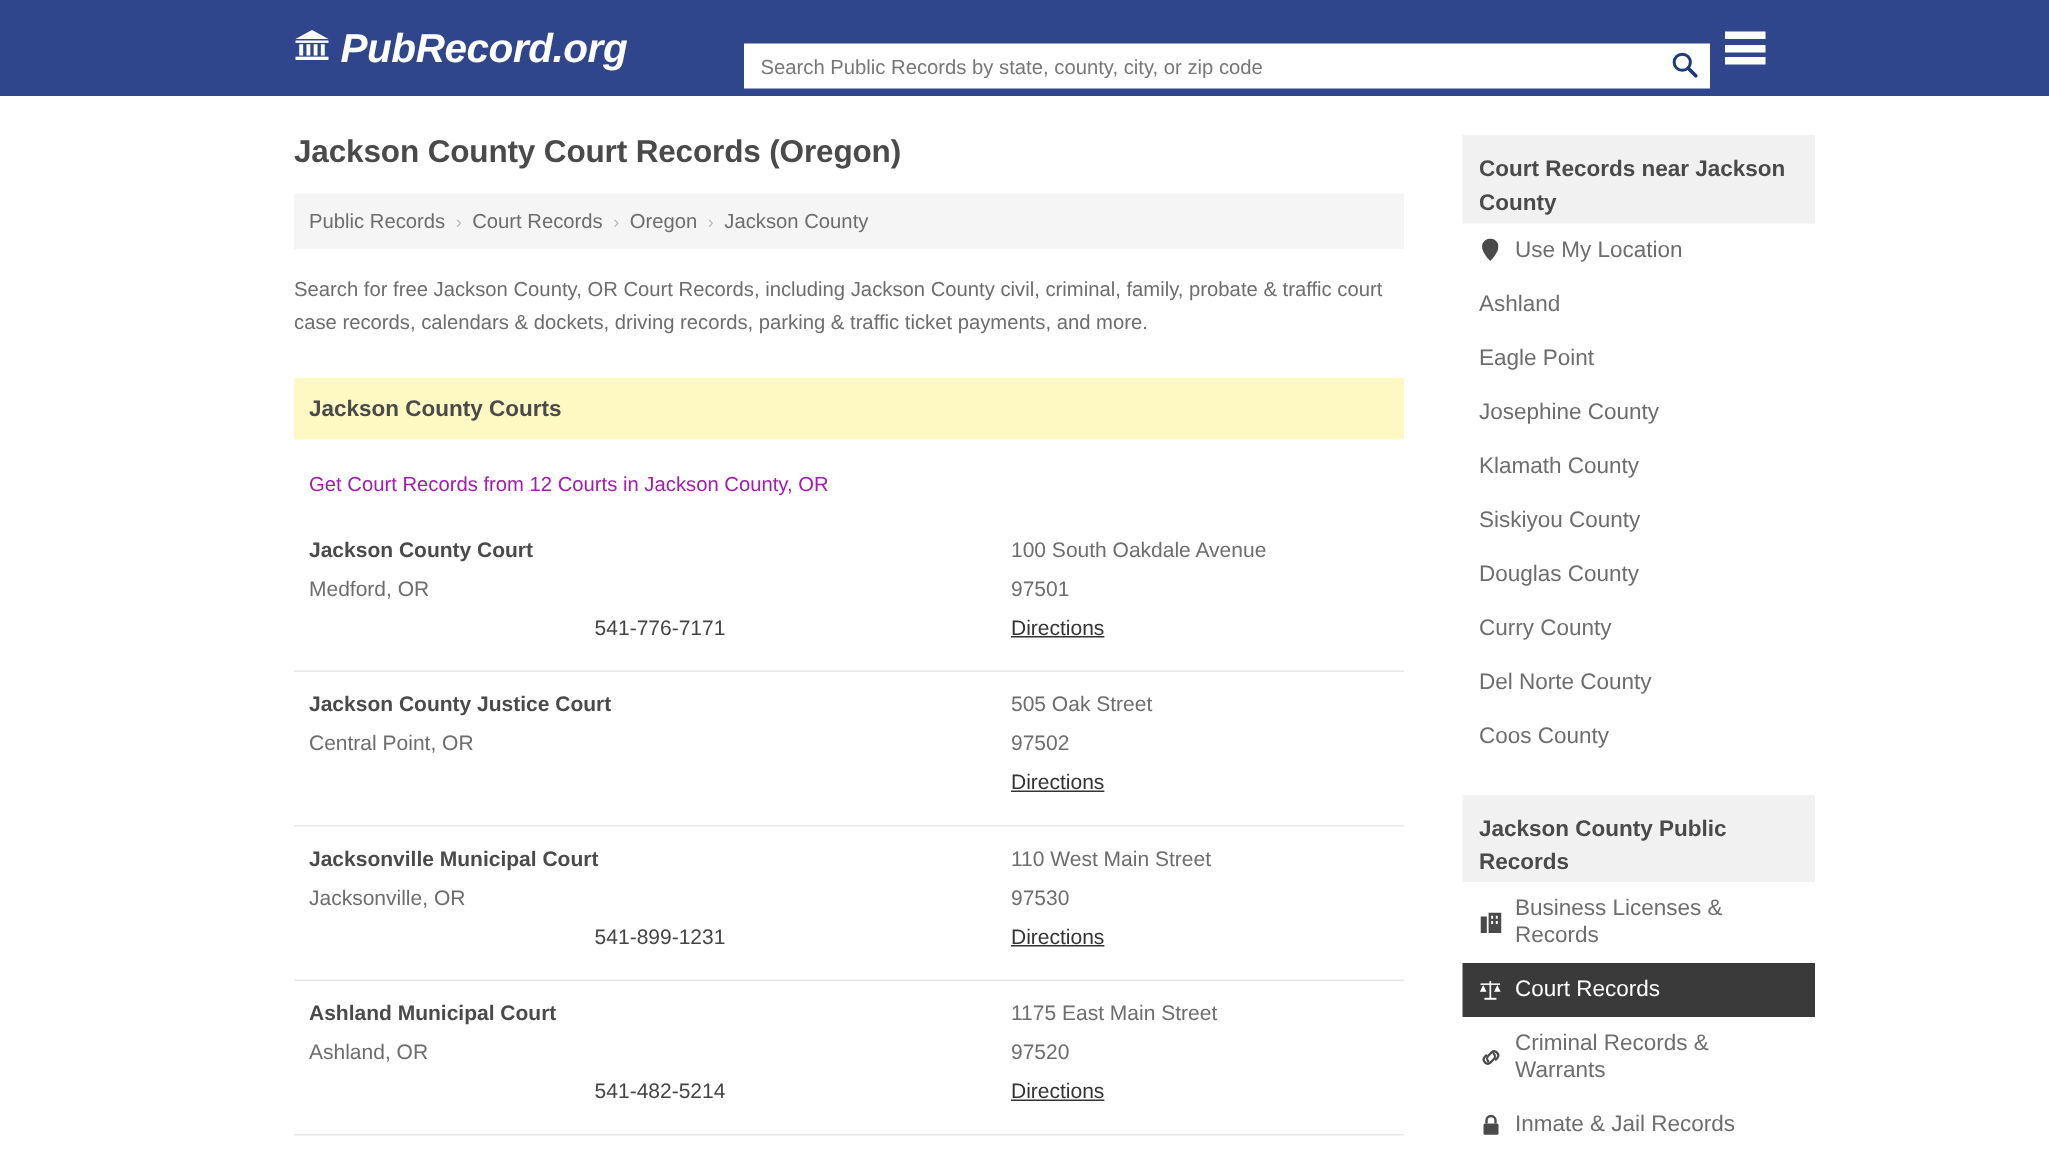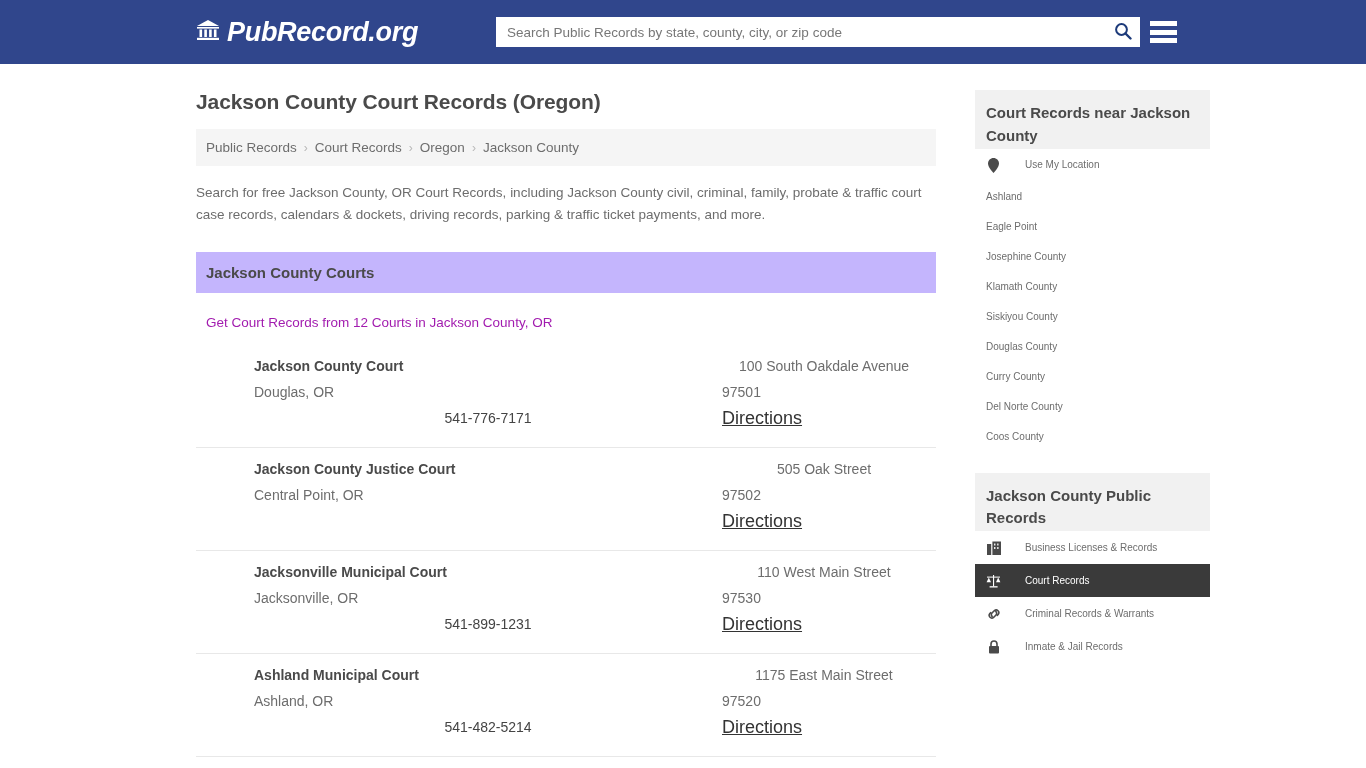--- a/index.html
+++ b/index.html
@@ -34,21 +34,21 @@
     color: #ffffff;
     font-size: 27px;
     font-weight: bold;
     letter-spacing: -0.3px;
     line-height: 1;
     white-space: nowrap;
   }
   .search-wrap {
     position: absolute;
     left: 496px;
-    top: 17px;
+    top: 29px;
     width: 644px;
     height: 30px;
     background: #ffffff;
     display: flex;
     align-items: center;
   }
   .search-input {
     flex: 1;
     height: 100%;
     border: none;
@@ -140,21 +140,21 @@
   .intro {
     font-size: 13.5px;
     line-height: 1.62;
     color: #6d6d6d;
     margin-top: 16px;
     padding-right: 4px;
   }
 
   
   .section-bar {
-    background: #c4b5fd;
+    background: #fef9c3;
     padding: 12px 10px;
     margin-top: 26px;
     font-size: 15px;
     font-weight: bold;
     color: #4a4a4a;
   }
   .section-note {
     font-size: 13.5px;
     color: #a21caf;
     margin-top: 22px;
@@ -163,21 +163,21 @@
   }
 
   
   .court-list { margin-top: 15px; }
   .court-row {
     display: flex;
     padding: 8px 10px 16px 10px;
     border-bottom: 1px solid #e8e8e8;
   }
   .court-row:last-child { border-bottom: none; }
-  .court-left { width: 468px; flex: none; margin-left: 48px; }
+  .court-left { width: 468px; flex: none; }
   .court-right { flex: 1; }
   .court-name {
     font-size: 14px;
     font-weight: bold;
     color: #4a4a4a;
     line-height: 26px;
   }
   .court-line {
     font-size: 14px;
     color: #6d6d6d;
@@ -186,29 +186,28 @@
   .court-phone {
     font-size: 14px;
     color: #444444;
     line-height: 26px;
     text-align: center;
   }
   .court-addr {
     font-size: 14px;
     color: #6d6d6d;
     line-height: 26px;
-    text-align: center;
   }
   .court-zip {
     font-size: 14px;
     color: #6d6d6d;
     line-height: 26px;
   }
   .directions-link {
-    font-size: 18px;
+    font-size: 14px;
     color: #333333;
     line-height: 26px;
     text-decoration: underline;
     display: inline-block;
   }
   .blank-line { line-height: 26px; height: 26px; }
 
   
   .side-col { margin-top: 26px; }
   .side-box { margin-bottom: 0; }
@@ -217,23 +216,23 @@
     padding: 12px 11px 1px 11px;
     font-size: 15px;
     font-weight: bold;
     color: #4a4a4a;
     line-height: 1.52;
   }
   .side-list { list-style: none; }
   .side-item {
     display: flex;
     align-items: center;
-    gap: 24px;
+    gap: 9px;
     padding: 9px 11px;
-    font-size: 10px;
+    font-size: 15px;
     color: #6d6d6d;
     text-decoration: none;
     line-height: 1.2;
   }
   .side-item.active {
     background: #3a3a3a;
     color: #ffffff;
   }
   .side-item.active .side-icon svg { fill: #ffffff; }
   .side-icon {
@@ -306,21 +305,21 @@
 
       <div class="section-bar">Jackson County Courts</div>
 
       <div class="section-note">Get Court Records from 12 Courts in Jackson County, OR</div>
 
       <div class="court-list">
 
         <div class="court-row">
           <div class="court-left">
             <div class="court-name">Jackson County Court</div>
-            <div class="court-line">Douglas, OR</div>
+            <div class="court-line">Medford, OR</div>
             <div class="court-phone">541-776-7171</div>
           </div>
           <div class="court-right">
             <div class="court-addr">100 South Oakdale Avenue</div>
             <div class="court-zip">97501</div>
             <a class="directions-link" href="#">Directions</a>
           </div>
         </div>
 
         <div class="court-row">

